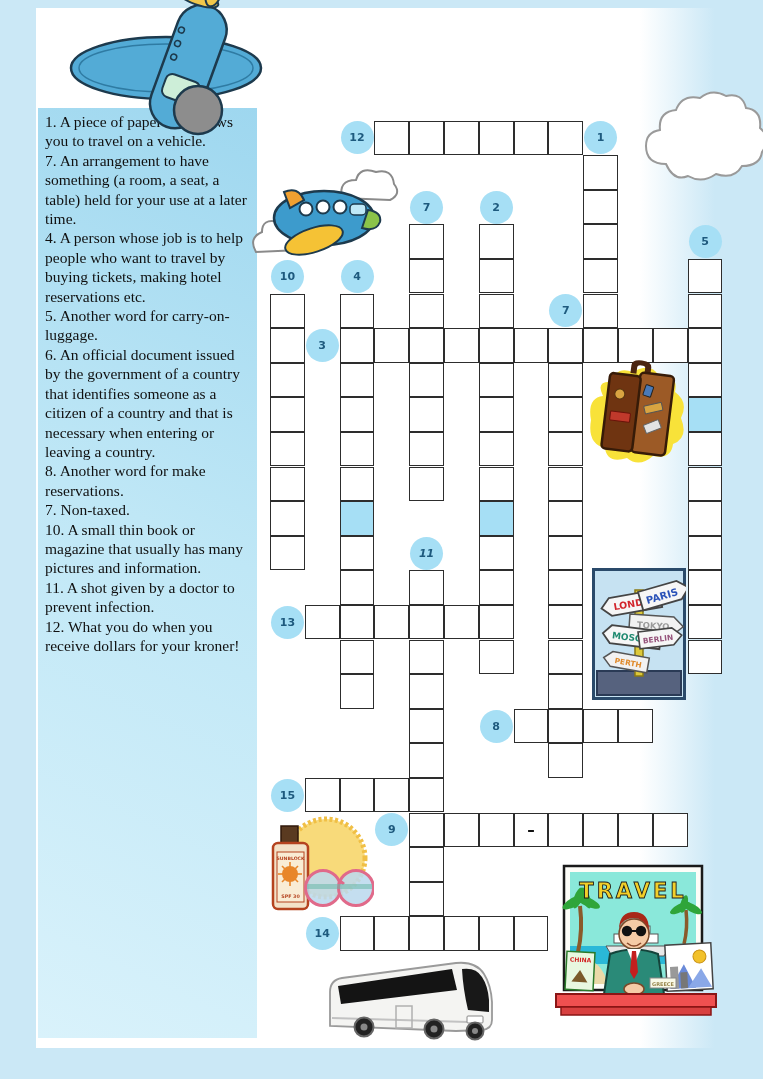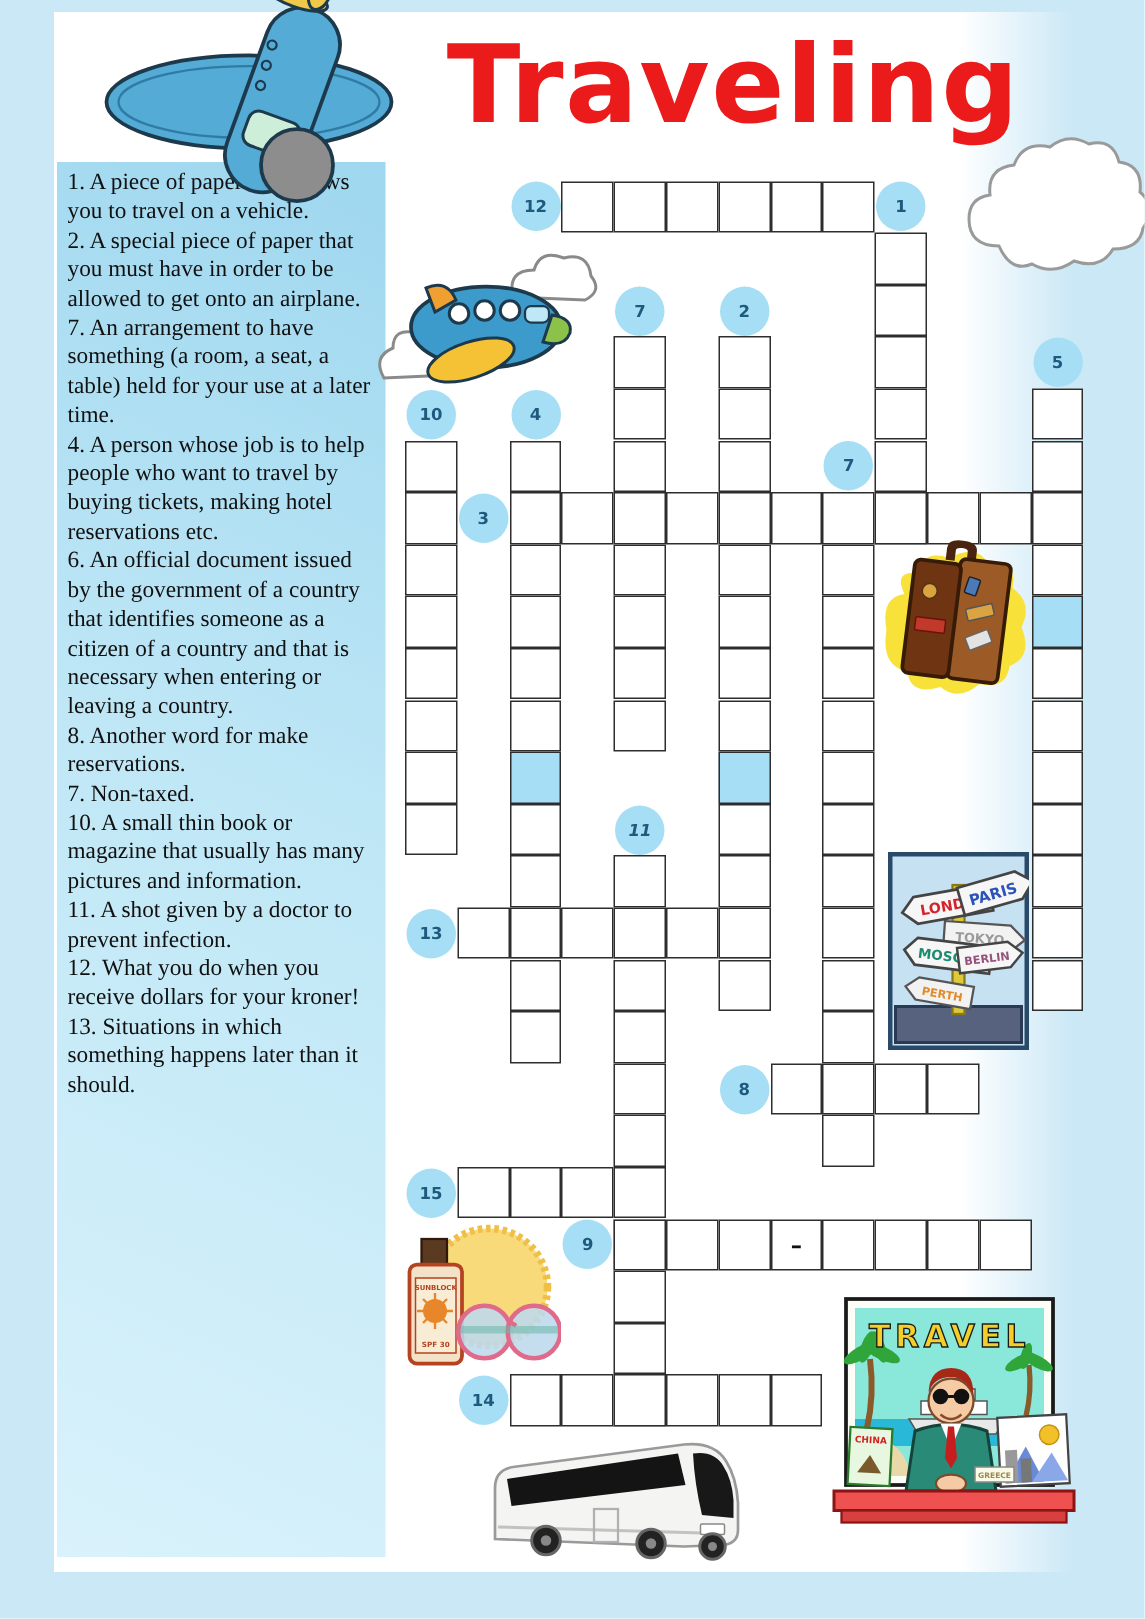--- a/index.html
+++ b/index.html
@@ -29,34 +29,32 @@
     font-family:"DejaVu Sans",sans-serif;font-weight:bold;font-size:17px;color:#9aa1a8;z-index:5;}
 </style>
 </head>
 <body>
 
 <div id="screen">
   <div id="page">
     <div id="right-fade"></div>
   </div>
 
-  <div id="title">Traveling</div>
 
   <div id="clues">
       <div class="clue">1. A piece of paper that allows you to travel on a vehicle.</div>
-      <div class="clue">2. A special piece of paper that you must have in order to be allowed to get onto an airplane.</div>
       <div class="clue">7. An arrangement to have something (a room, a seat, a table) held for your use at a later time.</div>
       <div class="clue">4. A person whose job is to help people who want to travel by buying tickets, making hotel reservations etc.</div>
+      <div class="clue">5. Another word for carry-on-luggage.</div>
       <div class="clue">6. An official document issued by the government of a country that identifies someone as a citizen of a country and that is necessary when entering or leaving a country.</div>
       <div class="clue">8. Another word for make reservations.</div>
       <div class="clue">7. Non-taxed.</div>
       <div class="clue">10. A small thin book or magazine that usually has many pictures and information.</div>
       <div class="clue">11. A shot given by a doctor to prevent infection.</div>
       <div class="clue">12. What you do when you receive dollars for your kroner!</div>
-      <div class="clue">13. Situations in which something happens later than it should.</div>
     </div>
 
   <div id="grid">
       <div class="cell" style="left: 374.4px; top: 120.5px;"></div>
       <div class="cell" style="left: 409.2px; top: 120.5px;"></div>
       <div class="cell" style="left: 444px; top: 120.5px;"></div>
       <div class="cell" style="left: 478.8px; top: 120.5px;"></div>
       <div class="cell" style="left: 513.6px; top: 120.5px;"></div>
       <div class="cell" style="left: 548.4px; top: 120.5px;"></div>
       <div class="cell" style="left: 583.2px; top: 155.1px;"></div>

